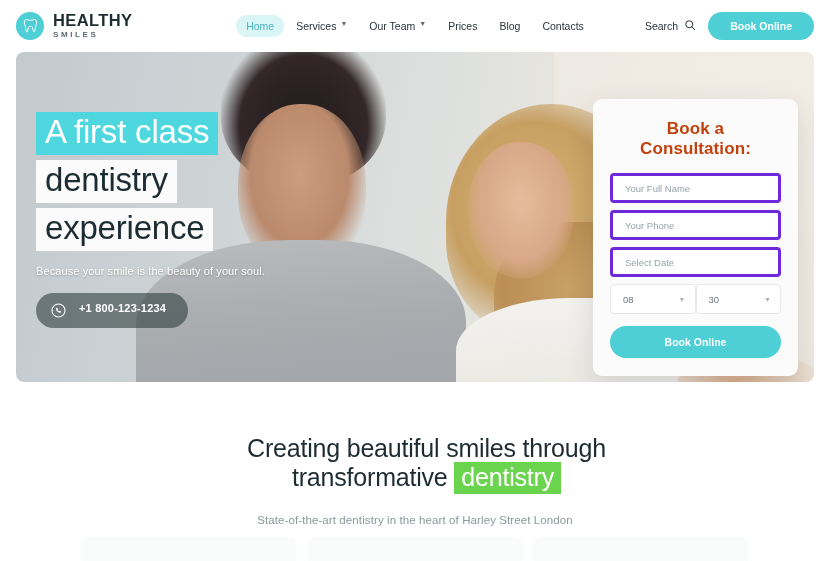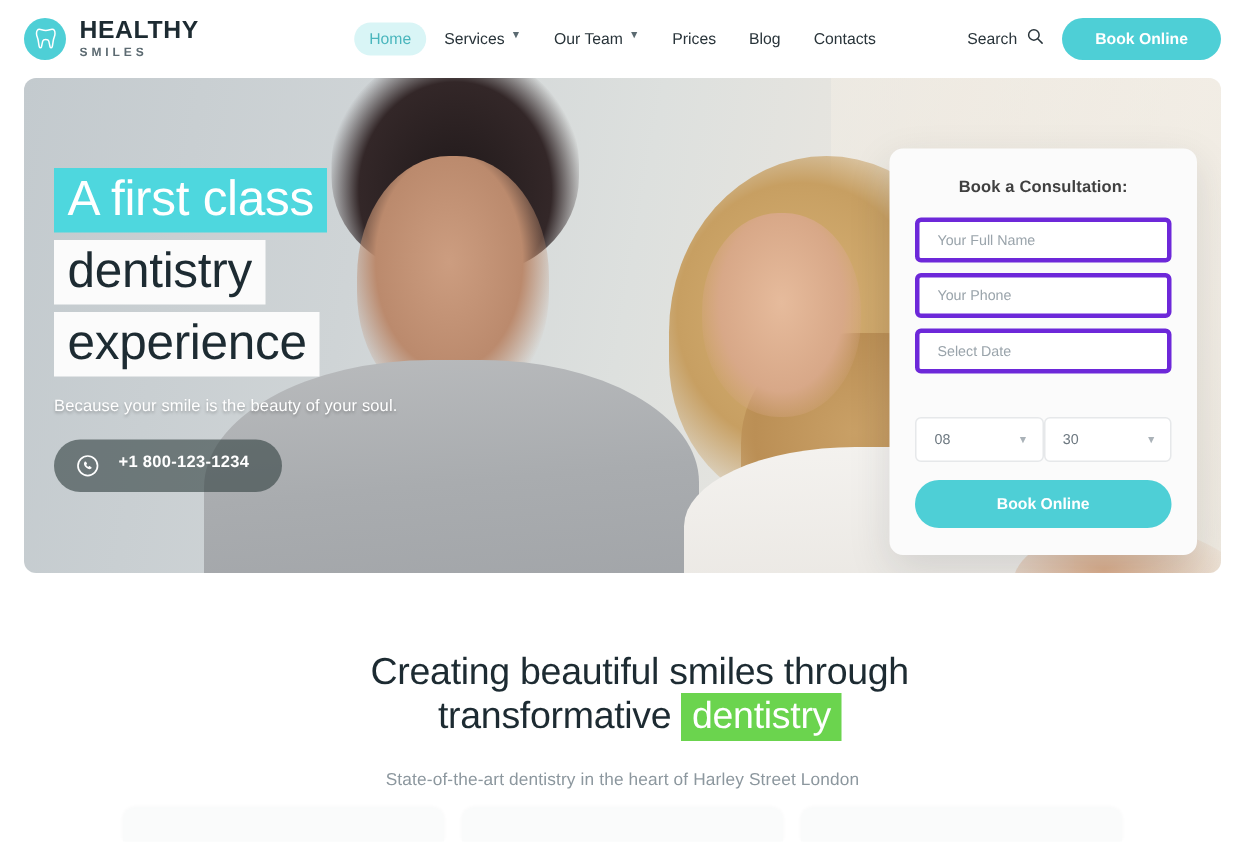--- a/index.html
+++ b/index.html
@@ -157,36 +157,36 @@
   .book-card {
     position: absolute; right: 16px; top: 47px;
     width: 205px;
     background: #fbfbfb;
     border-radius: 9px;
     padding: 20px 17px 18px 17px;
     box-shadow: 0 10px 28px rgba(40,50,55,.13);
     z-index: 10;
   }
   .book-title {
-    text-align: center; font-size: 11px; font-weight: bold;
-    color: #404040; margin-bottom: 14px; letter-spacing: 0.1px;
+    text-align: center; font-size: 17px; font-weight: bold;
+    color: #c2410c; margin-bottom: 14px; letter-spacing: 0.1px;
   }
   .field {
     width: 100%; height: 30px;
     background: #ffffff;
     border: 3px solid #6d28d9;
     border-radius: 4px;
     padding: 0 12px;
     font-size: 9.5px; color: #9aa4ab;
     font-family: "Liberation Sans", sans-serif;
     margin-bottom: 7px;
     outline: none;
   }
   .field::placeholder { color: #9aa4ab; }
-  .time-row { display: flex; gap: 0; margin-bottom: 12px; margin-top: 22px; }
+  .time-row { display: flex; gap: 0; margin-bottom: 12px; }
   .select-box {
     flex: 1; height: 30px;
     background: #ffffff;
     border: 1px solid #e6e8ea;
     border-radius: 4px;
     padding: 0 9px 0 12px;
     display: flex; align-items: center; justify-content: space-between;
     font-size: 9.5px; color: #6d7880;
     cursor: pointer;
   }

